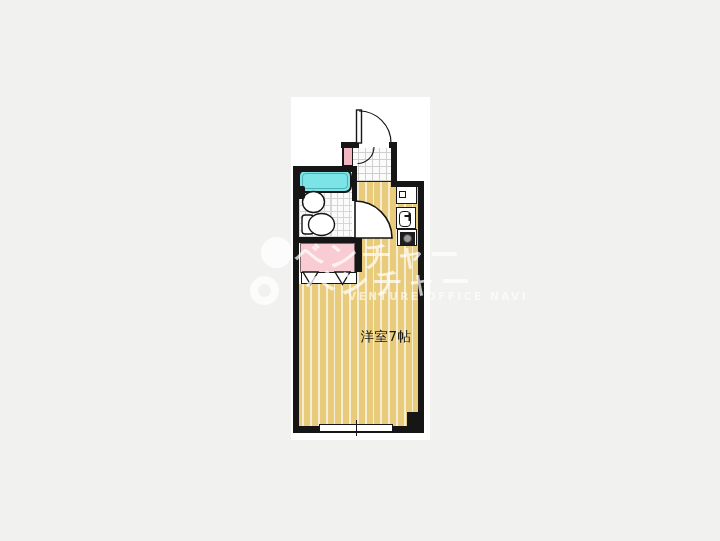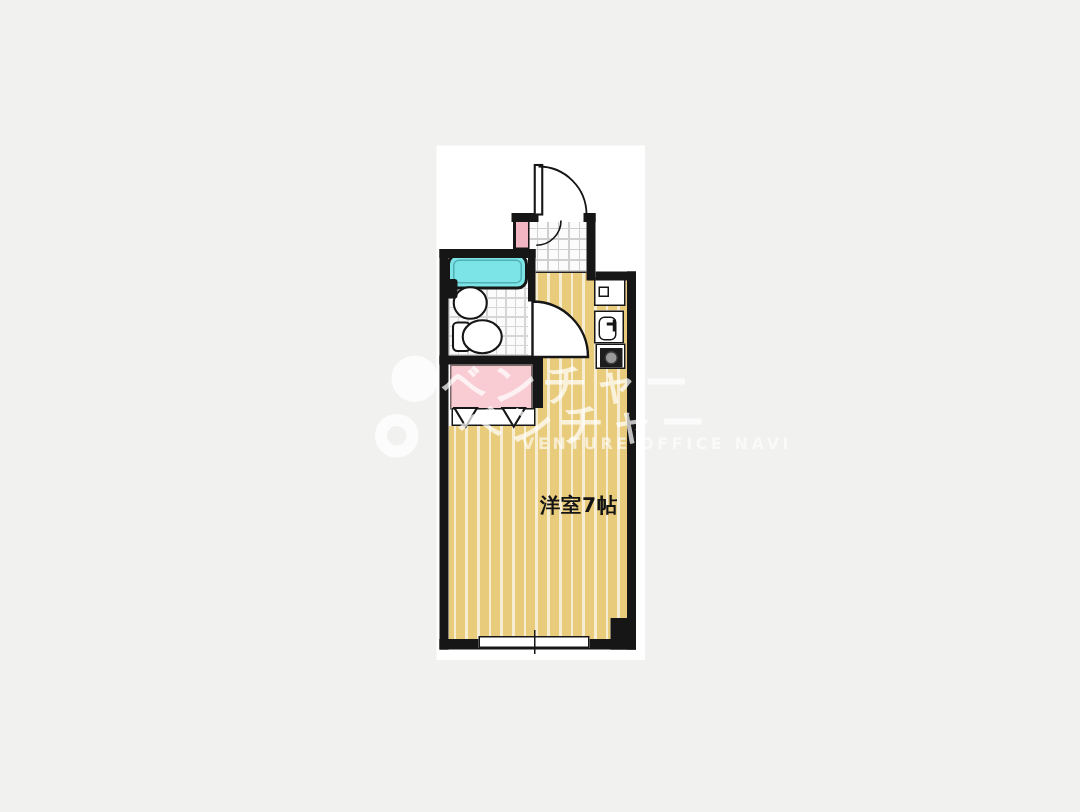--- a/index.html
+++ b/index.html
@@ -62,21 +62,21 @@
     background:var(--burner-gray);border:1.5px solid #3c3c3c;box-sizing:border-box;}
   #window{left:319px;top:423.5px;width:74px;height:8.5px;background:#fff;
     border:1.6px solid var(--wall);box-sizing:border-box;}
   #window-tick{left:355.5px;top:419.5px;width:1.6px;height:16px;background:var(--wall);}
   #pillar{left:407px;top:412px;width:17px;height:21px;background:var(--wall);}
   #step-line{left:357px;top:180.5px;width:34px;height:1.2px;background:#222;}
   
   #vector{position:absolute;left:0;top:0;width:720px;height:541px;pointer-events:none;}
   
   #room-label{left:329px;top:328px;width:70px;text-align:center;
-    font-size:13.5px;font-weight:bold;color:#141414;letter-spacing:.5px;padding-left:22px;}
+    font-size:13.5px;font-weight:normal;color:#141414;letter-spacing:.5px;padding-left:22px;}
   
   .wm{position:absolute;color:rgba(255,255,255,.72);font-weight:bold;white-space:nowrap;}
   #wm-circle{left:261px;top:237px;width:31px;height:31px;border-radius:50%;background:rgba(255,255,255,.8);}
   #wm-ring{left:250px;top:276px;width:29px;height:29px;border-radius:50%;
     border:8px solid rgba(255,255,255,.8);box-sizing:border-box;}
   #wm-line1{left:295px;top:236px;font-size:29px;letter-spacing:4px;text-align:right;}
   #wm-line2{left:306px;top:263px;font-size:29px;letter-spacing:4px;}
   #wm-line3{left:348px;top:290px;font-size:10.5px;letter-spacing:2.5px;color:rgba(255,255,255,.62);text-align:right;}
 </style>
 </head>

